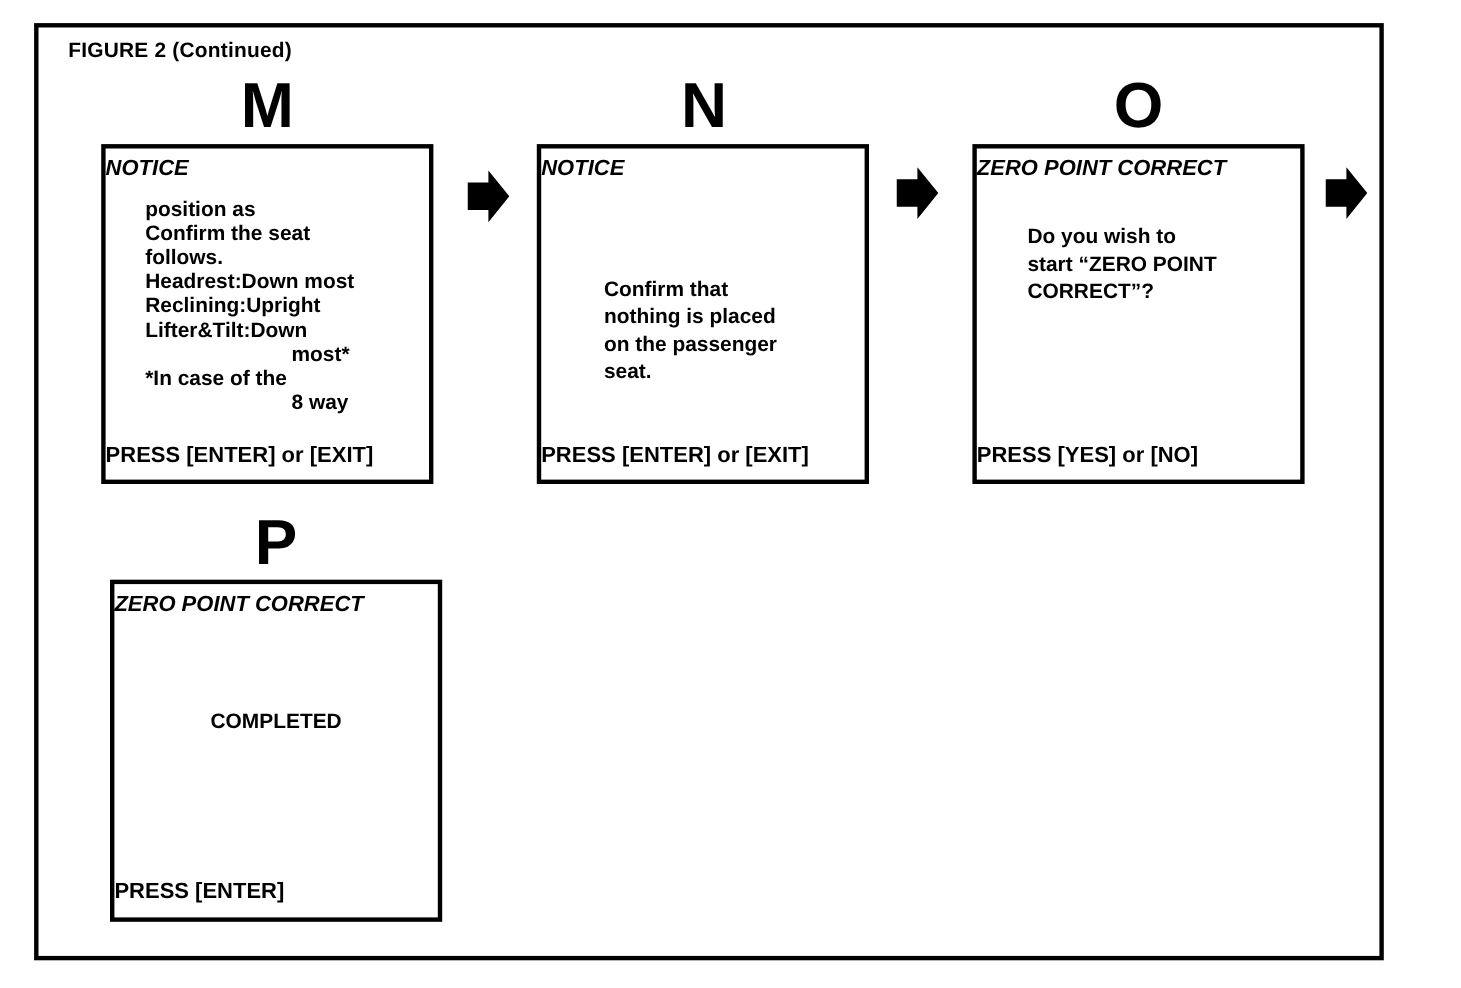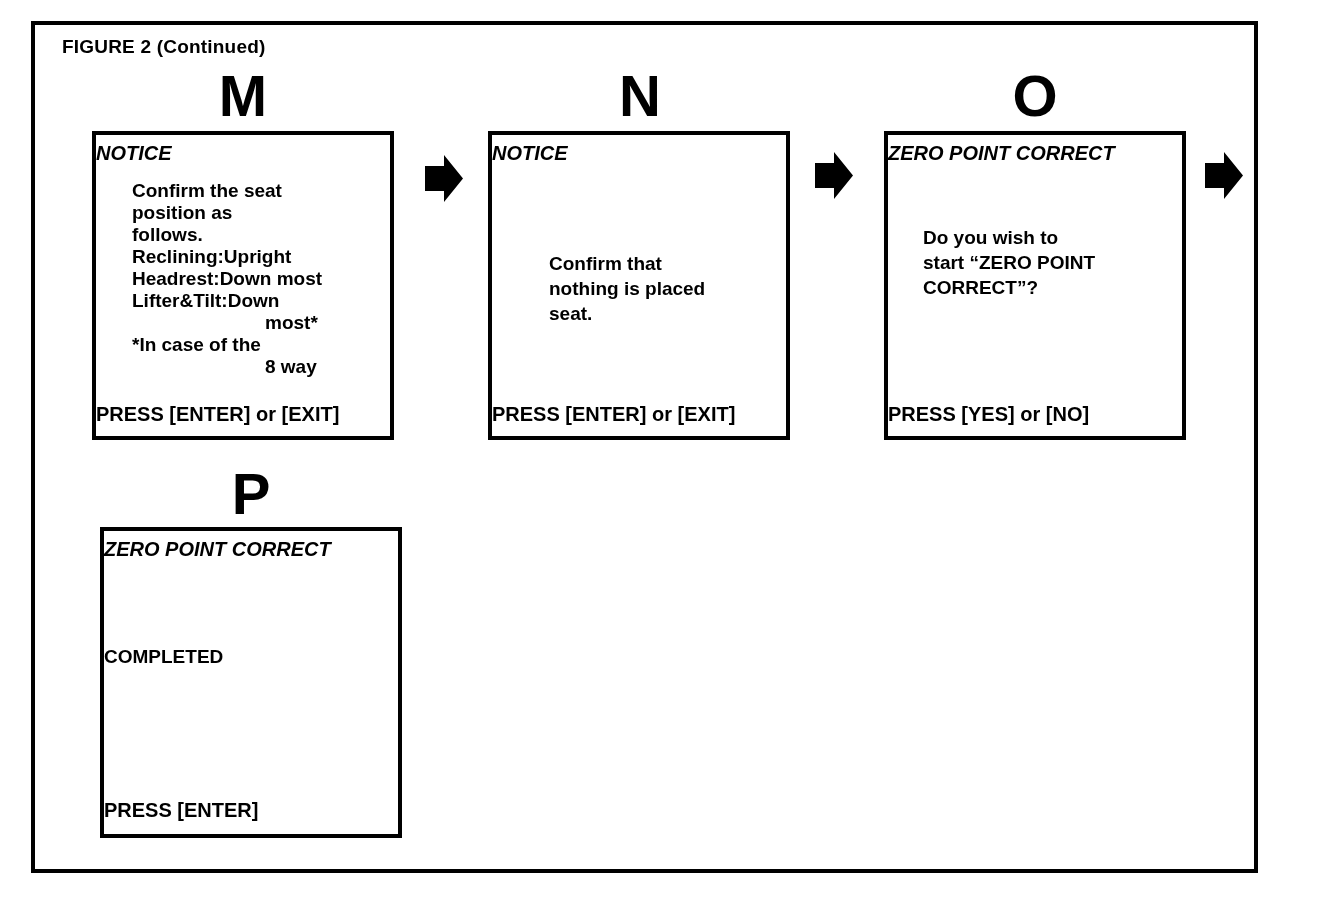--- a/index.html
+++ b/index.html
@@ -57,25 +57,25 @@
     font-style: italic;
   }
   .screen .body {
     position: absolute;
     left: 0; right: 0;
     font-size: 19px;
   }
   .screen .body .line { white-space: pre; }
   .body-m { top: 45px; padding-left: 36px; line-height: 22px; }
   .body-n { top: 84px; padding-left: 57px; line-height: 25px; margin-top: 32px; }
-  .body-o { top: 90px; padding-left: 35px; line-height: 25px; }
+  .body-o { top: 68px; padding-left: 46px; line-height: 25px; }
   .body-m .line.indent { padding-left: 133px; }
   .body-p {
     top: 113px;
-    text-align: left;
+    text-align: center;
     font-size: 20px;
     line-height: 25px;
   }
   .screen .footer {
     position: absolute;
     bottom: 10px; left: 0; right: 0;
     text-align: left;
     font-size: 20px;
     white-space: nowrap;
   }
@@ -94,42 +94,43 @@
 <div class="figure-title">FIGURE 2 (Continued)</div>
 
 <div class="step-label label-m">M</div>
 <div class="step-label label-n">N</div>
 <div class="step-label label-o">O</div>
 <div class="step-label label-p">P</div>
 
 <div class="screen box-m">
   <div class="header">NOTICE</div>
   <div class="body body-m">
+    <div class="line">position as</div>
     <div class="line">Confirm the seat</div>
-    <div class="line">position as</div>
     <div class="line">follows.</div>
+    <div class="line">Headrest:Down most</div>
     <div class="line">Reclining:Upright</div>
-    <div class="line">Headrest:Down most</div>
     <div class="line">Lifter&amp;Tilt:Down</div>
     <div class="line indent">most*</div>
     <div class="line">*In case of the</div>
     <div class="line indent">8 way</div>
   </div>
   <div class="footer">PRESS [ENTER] or [EXIT]</div>
 </div>
 
 <svg class="flow-arrow arrow-1" viewBox="0 0 38 47" aria-hidden="true">
   <polygon points="0,11 19,11 19,0 38,23.5 19,47 19,36 0,36" fill="#000"></polygon>
 </svg>
 
 <div class="screen box-n">
   <div class="header">NOTICE</div>
   <div class="body body-n">
     <div class="line">Confirm that</div>
     <div class="line">nothing is placed</div>
+    <div class="line">on the passenger</div>
     <div class="line">seat.</div>
   </div>
   <div class="footer">PRESS [ENTER] or [EXIT]</div>
 </div>
 
 <svg class="flow-arrow arrow-2" viewBox="0 0 38 47" aria-hidden="true">
   <polygon points="0,11 19,11 19,0 38,23.5 19,47 19,36 0,36" fill="#000"></polygon>
 </svg>
 
 <div class="screen box-o">

